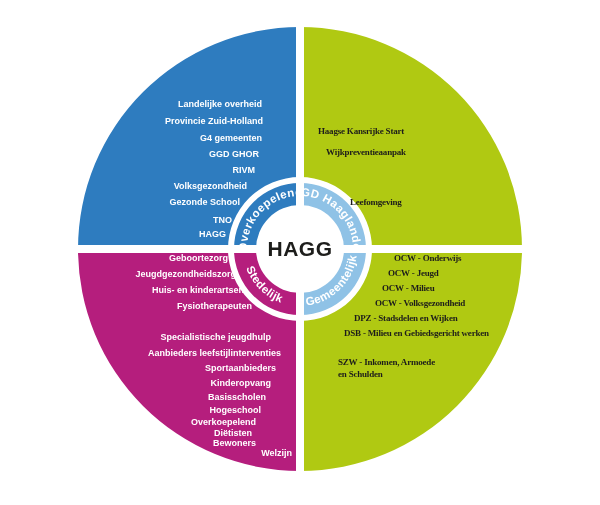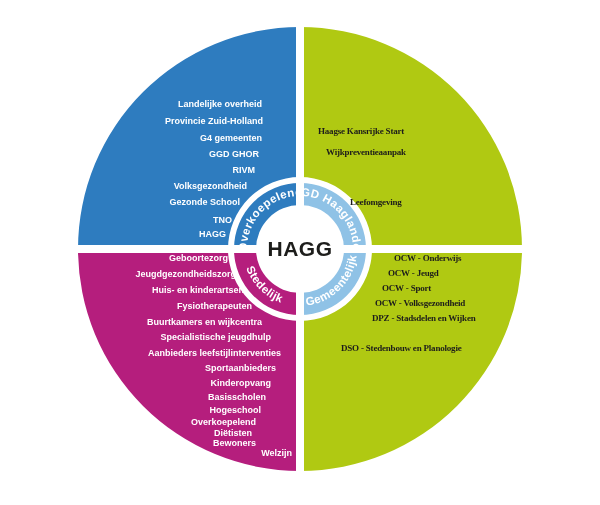--- a/index.html
+++ b/index.html
@@ -75,35 +75,36 @@
     <div class="item" style="top:125px;left:318px">Haagse Kansrijke Start</div>
     <div class="item" style="top:146px;left:326px">Wijkpreventieaanpak</div>
     <div class="item" style="top:196px;left:350px">Leefomgeving</div>
   </div>
 
   <div class="layer q-bl">
     <div class="item" style="top:252px;right:372px">Geboortezorg</div>
     <div class="item" style="top:268px;right:364px">Jeugdgezondheidszorg</div>
     <div class="item" style="top:284px;right:356px">Huis- en kinderartsen</div>
     <div class="item" style="top:300px;right:348px">Fysiotherapeuten</div>
-    <div class="item" style="top:316px;right:338px">Buurtkamers en wijkcentra</div>
     <div class="item" style="top:331px;right:329px">Specialistische jeugdhulp</div>
     <div class="item" style="top:347px;right:319px">Aanbieders leefstijlinterventies</div>
     <div class="item" style="top:362px;right:324px">Sportaanbieders</div>
     <div class="item" style="top:377px;right:329px">Kinderopvang</div>
     <div class="item" style="top:391px;right:334px">Basisscholen</div>
     <div class="item" style="top:404px;right:339px">Hogeschool</div>
     <div class="item" style="top:416px;right:344px">Overkoepelend</div>
     <div class="item" style="top:427px;right:348px">Diëtisten</div>
     <div class="item" style="top:437px;right:344px">Bewoners</div>
     <div class="item" style="top:447px;right:308px">Welzijn</div>
   </div>
 
   <div class="layer q-br">
     <div class="item" style="top:252px;left:394px">OCW - Onderwijs</div>
     <div class="item" style="top:267px;left:388px">OCW - Jeugd</div>
-    <div class="item" style="top:282px;left:382px">OCW - Sport</div>
+    <div class="item" style="top:282px;left:382px">OCW - Milieu</div>
     <div class="item" style="top:297px;left:375px">OCW - Volksgezondheid</div>
-    <div class="item" style="top:312px;left:372px">DPZ - Stadsdelen en Wijken</div>
-    <div class="item" style="top:342px;left:341px">DSO - Stedenbouw en Planologie</div>
+    <div class="item" style="top:312px;left:354px">DPZ - Stadsdelen en Wijken</div>
+    <div class="item" style="top:327px;left:344px">DSB - Milieu en Gebiedsgericht werken</div>
+    <div class="item" style="top:356px;left:338px">SZW - Inkomen, Armoede
+en Schulden</div>
   </div>
 
 </div>
 
 </body></html>

